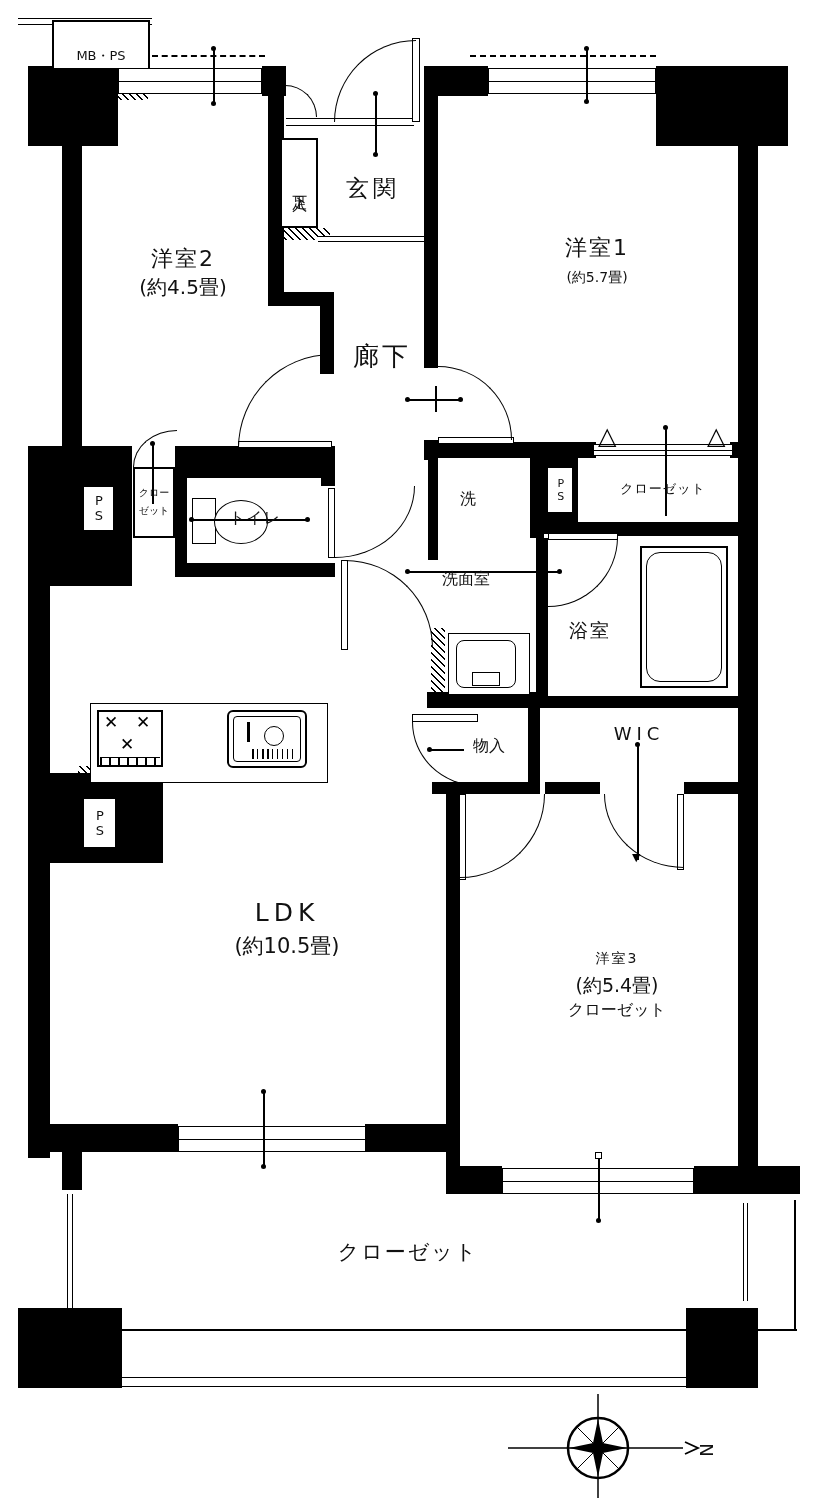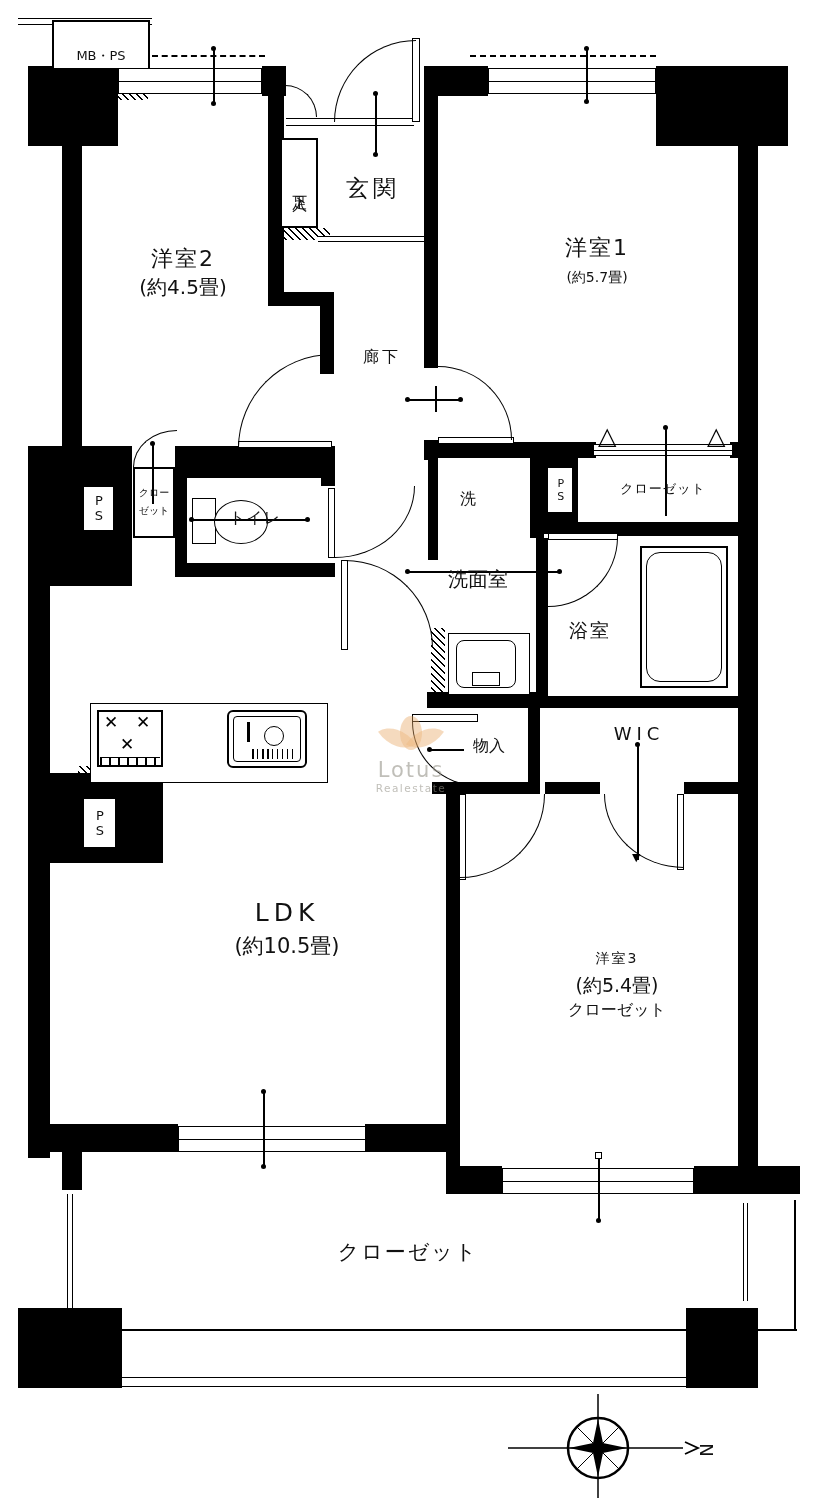--- a/index.html
+++ b/index.html
@@ -198,45 +198,36 @@
     <line x1="72" y1="35" x2="114" y2="77" stroke="#000" stroke-width="1"></line>
     <line x1="114" y1="35" x2="72" y2="77" stroke="#000" stroke-width="1"></line>
     <polygon points="93,27 99,56 87,56" fill="#000"></polygon>
     <polygon points="93,85 87,56 99,56" fill="#000"></polygon>
     <polygon points="64,56 93,50 93,62" fill="#000"></polygon>
     <polygon points="122,56 93,50 93,62" fill="#000"></polygon>
     <circle cx="93" cy="56" r="2.5" fill="#000"></circle>
   </svg>
   <div class="lbl" style="left:706px;top:1450px;font-size:18px;transform:translate(-50%,-50%) rotate(90deg)">N</div>
 
-  <div class="wm" style="left:375px;top:712px;width:72px">
-    <div style="position:relative;width:72px;height:46px">
-      <div class="petal" style="left:10px;top:10px;width:24px;height:32px;border-radius:0 100% 0 100%;transform:rotate(-35deg)"></div>
-      <div class="petal" style="left:38px;top:10px;width:24px;height:32px;border-radius:100% 0 100% 0;transform:rotate(35deg)"></div>
-      <div class="petal" style="left:25px;top:4px;width:22px;height:34px;border-radius:50% 50% 50% 50%"></div>
-    </div>
-    <div style="font-size:21px;color:rgba(150,148,138,.8);letter-spacing:2px">Lotus</div>
-    <div style="font-size:10.5px;color:rgba(150,148,138,.8);letter-spacing:1.5px">Realestate</div>
-  </div>
 
   <div class="lbl" style="left:101px;top:56px;font-size:13px">MB・PS</div>
   <div class="lbl" style="left:183px;top:259px;font-size:22px;letter-spacing:2px">洋室2</div>
   <div class="lbl" style="left:183px;top:287px;font-size:20px">(約4.5畳)</div>
   <div class="lbl" style="left:597px;top:248px;font-size:22px;letter-spacing:2px">洋室1</div>
   <div class="lbl" style="left:597px;top:277px;font-size:14px">(約5.7畳)</div>
   <div class="lbl" style="left:373px;top:188px;font-size:23px;letter-spacing:4px">玄関</div>
   <div class="lbl vtext" style="left:299px;top:184px;font-size:15px">下足入</div>
-  <div class="lbl" style="left:382px;top:357px;font-size:16px;letter-spacing:3px">廊下</div>
+  <div class="lbl" style="left:382px;top:357px;font-size:26px;letter-spacing:3px">廊下</div>
   <div class="lbl vtext" style="left:98px;top:508px;font-size:13px">PS</div>
   <div class="lbl" style="left:154px;top:502px;font-size:10px;white-space:normal;width:36px;word-break:break-all;line-height:1.8">クローゼット</div>
   <div class="lbl" style="left:255px;top:518px;font-size:16px;letter-spacing:1px">トイレ</div>
   <div class="lbl" style="left:468px;top:499px;font-size:16px">洗</div>
   <div class="lbl vtext" style="left:560px;top:490px;font-size:11px">PS</div>
   <div class="lbl" style="left:663px;top:489px;font-size:13px;letter-spacing:1px">クローゼット</div>
-  <div class="lbl" style="left:478px;top:579px;font-size:20px">洗面室</div>
+  <div class="lbl" style="left:466px;top:579px;font-size:16px">洗面室</div>
   <div class="lbl" style="left:590px;top:631px;font-size:19px;letter-spacing:2px">浴室</div>
   <div class="lbl" style="left:489px;top:746px;font-size:16px">物入</div>
   <div class="lbl" style="left:639px;top:734px;font-size:18px;letter-spacing:5px">WIC</div>
   <div class="lbl vtext" style="left:99px;top:823px;font-size:13px">PS</div>
   <div class="lbl" style="left:287px;top:913px;font-size:25px;letter-spacing:5px">LDK</div>
   <div class="lbl" style="left:287px;top:946px;font-size:21px">(約10.5畳)</div>
   <div class="lbl" style="left:617px;top:958px;font-size:14px;letter-spacing:2px">洋室3</div>
   <div class="lbl" style="left:617px;top:986px;font-size:19px">(約5.4畳)</div>
   <div class="lbl" style="left:617px;top:1010px;font-size:16px">クローゼット</div>
   <div class="lbl" style="left:408px;top:1252px;font-size:21px;letter-spacing:2px">クローゼット</div>

